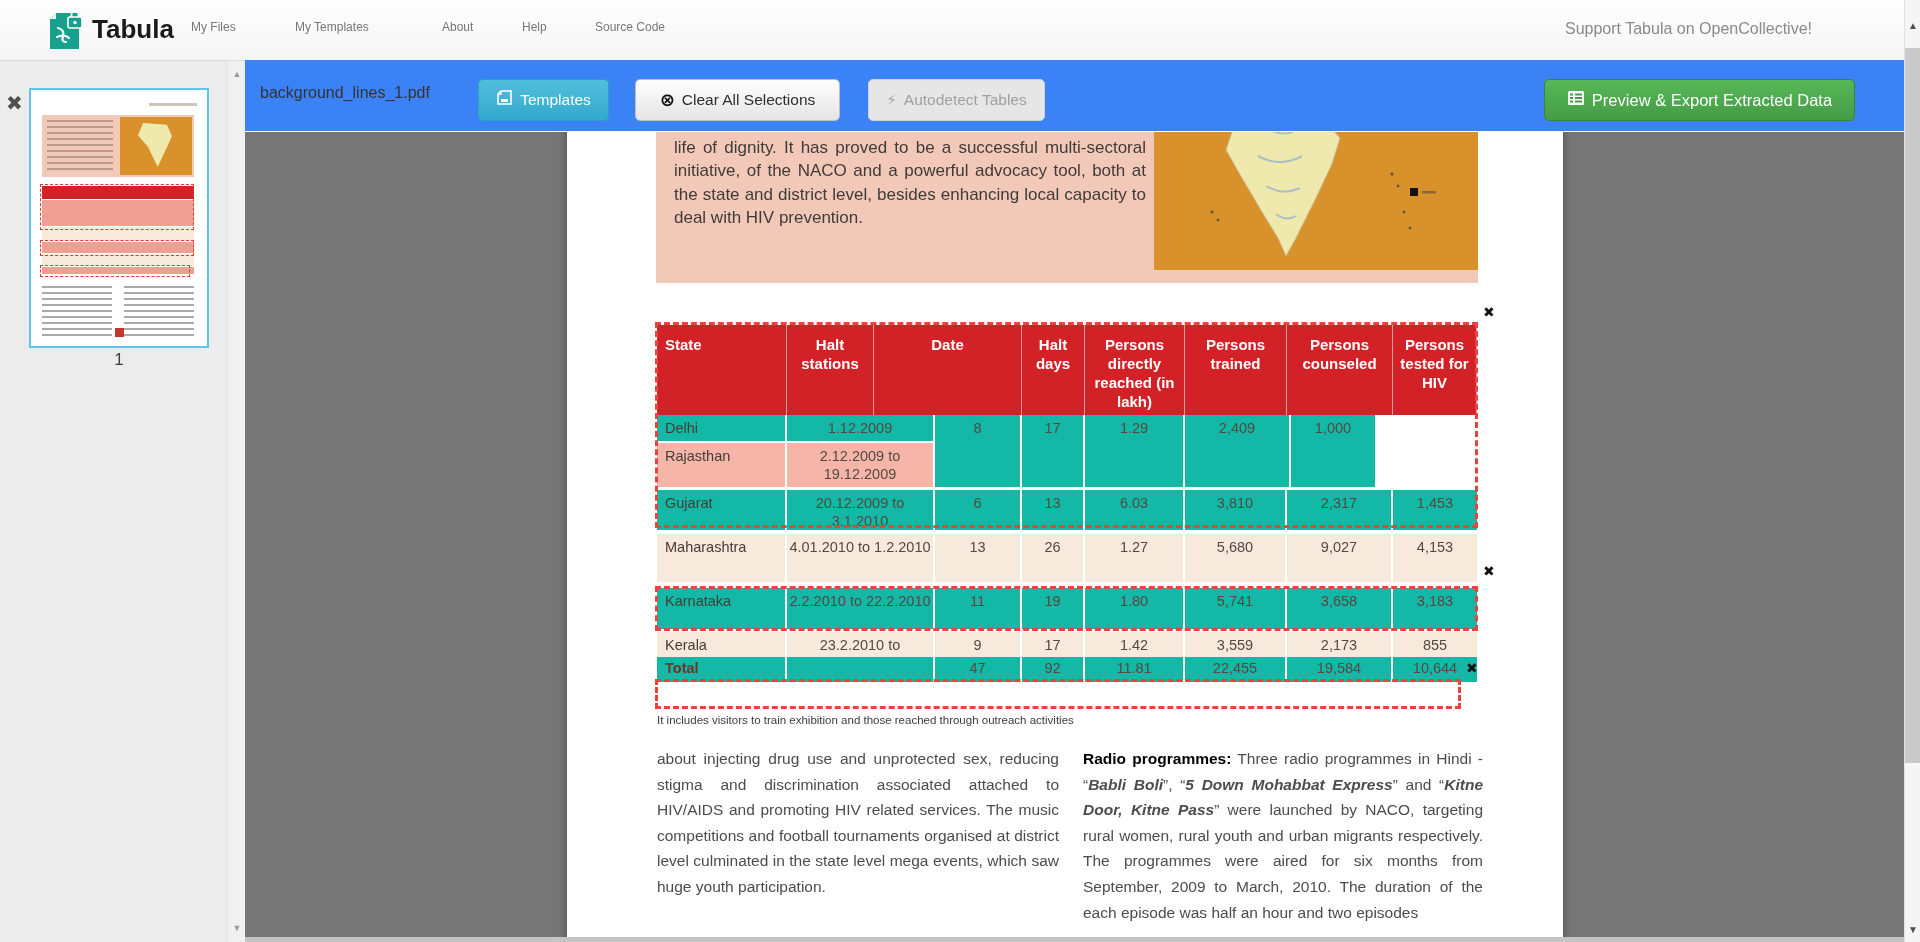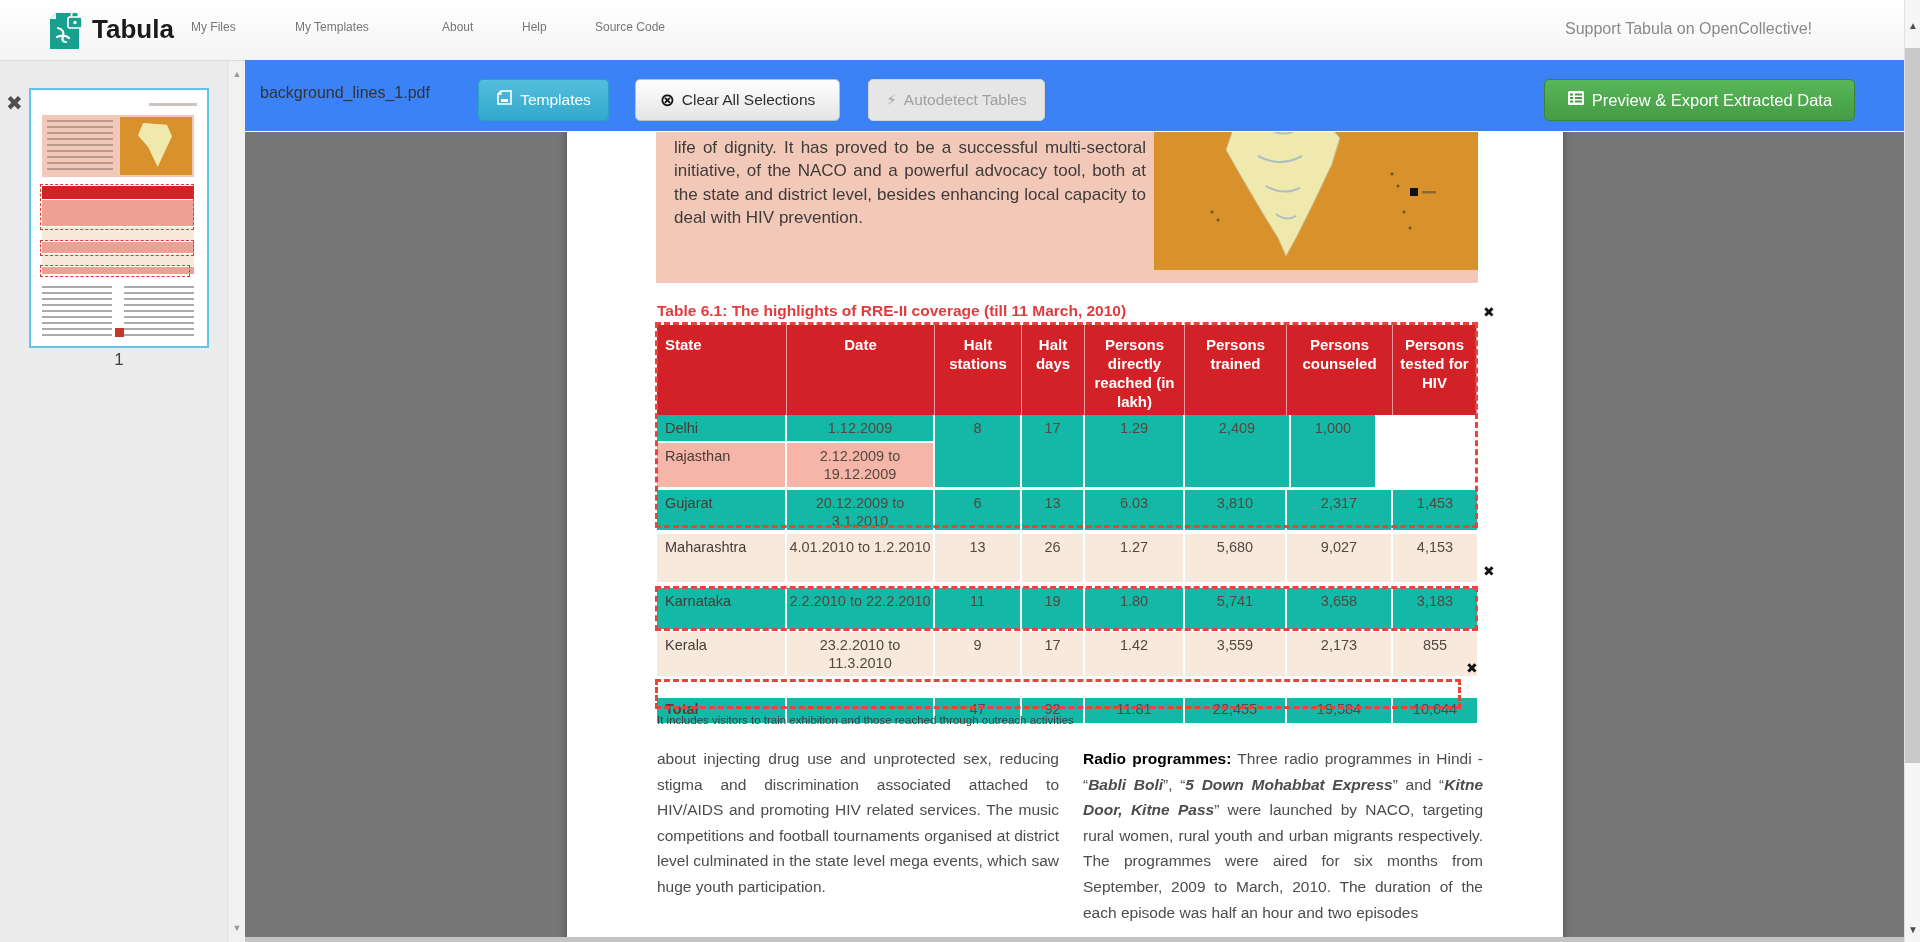--- a/index.html
+++ b/index.html
@@ -219,26 +219,25 @@
           <circle cx="238" cy="58" r="1.6" fill="#6b5534"></circle>
             <circle cx="244" cy="70" r="1.4" fill="#6b5534"></circle>
           <circle cx="250" cy="96" r="1.4" fill="#6b5534"></circle>
             <circle cx="256" cy="112" r="1.4" fill="#6b5534"></circle>
           <rect x="256" y="72" width="8" height="8" fill="#111"></rect>
           <rect x="268" y="75" width="14" height="2.5" fill="#8a6a33"></rect>
         </svg>
       </div>
     </div>
 
-    <div id="table-title" class="abs">Table 6.1: The highlights of RRE-II coverage (till 11 March, 2010)</div>
 
     <div id="thead" class="trow">
       <div class="c c0">State</div>
+      <div class="c c2">Halt stations</div>
       <div class="c c1">Date</div>
-      <div class="c c2">Halt stations</div>
       <div class="c c3">Halt days</div>
       <div class="c c4">Persons directly reached (in lakh)</div>
       <div class="c c5">Persons trained</div>
       <div class="c c6">Persons counseled</div>
       <div class="c c7">Persons tested for HIV</div>
     </div>
 
     <div class="trow" style="top:307px;height:72px;">
       <div class="c c0 colsplit">
         <div class="sub state top sel">Delhi</div>
@@ -292,21 +291,21 @@
       <div class="c c0 unsel">Kerala</div>
       <div class="c c1 unsel">23.2.2010 to 11.3.2010</div>
       <div class="c c2 unsel">9</div>
       <div class="c c3 unsel">17</div>
       <div class="c c4 unsel">1.42</div>
       <div class="c c5 unsel">3,559</div>
       <div class="c c6 unsel">2,173</div>
       <div class="c c7 unsel">855</div>
     </div>
 
-    <div class="trow" style="top:590px;height:25px;">
+    <div class="trow" style="top:549px;height:25px;">
       <div class="c c0 sel total-state" style="padding-top:2px;">Total</div>
       <div class="c c1 sel"></div>
       <div class="c c2 sel" style="padding-top:2px;">47</div>
       <div class="c c3 sel" style="padding-top:2px;">92</div>
       <div class="c c4 sel" style="padding-top:2px;">11.81</div>
       <div class="c c5 sel" style="padding-top:2px;">22,455</div>
       <div class="c c6 sel" style="padding-top:2px;">19,584</div>
       <div class="c c7 sel" style="padding-top:2px;">10,644</div>
     </div>
 

